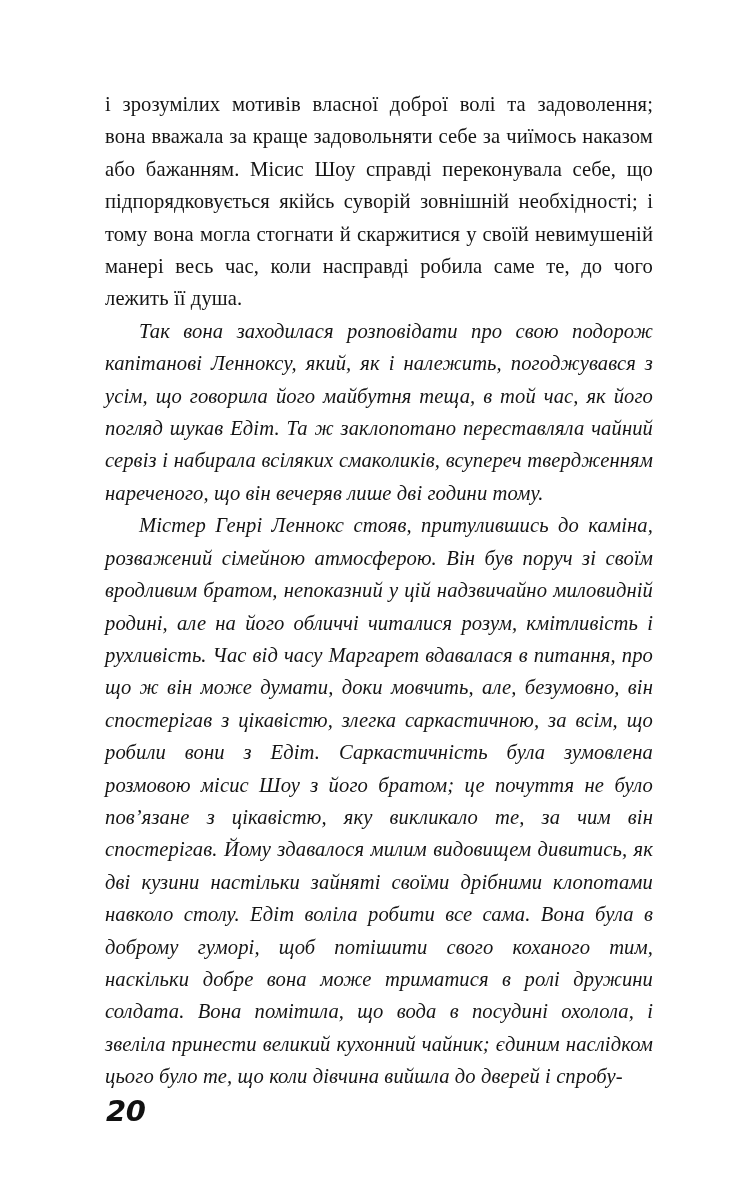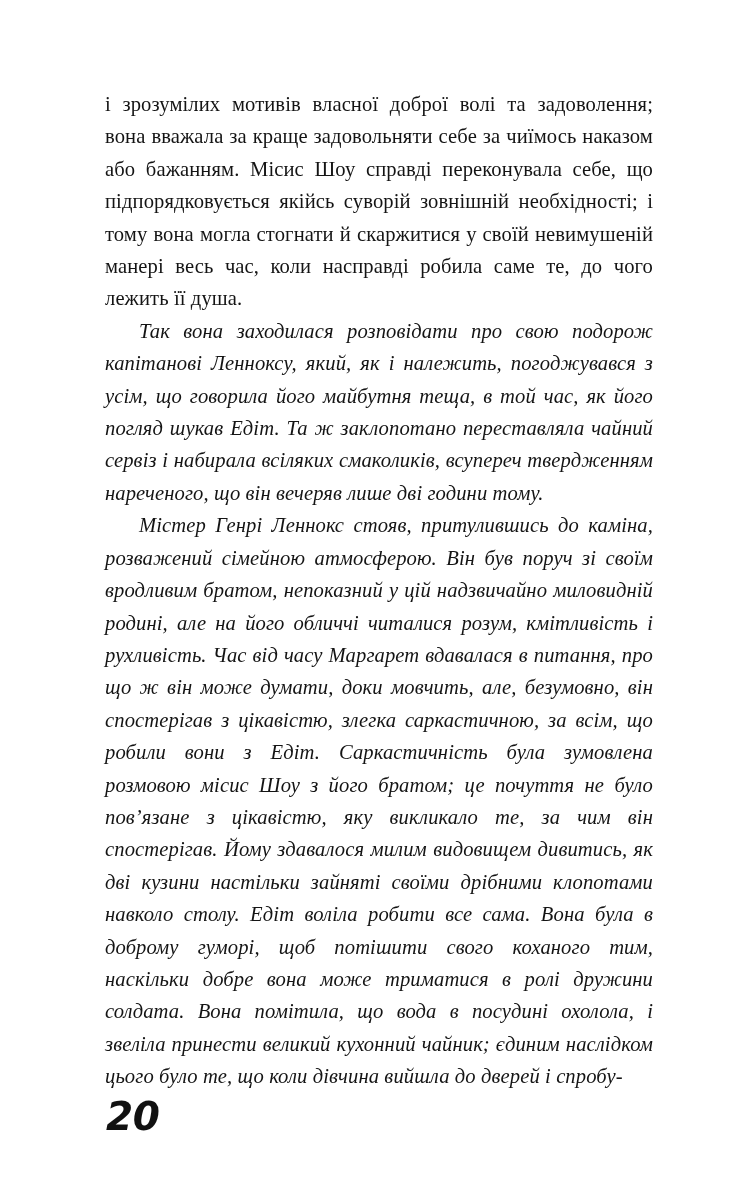--- a/index.html
+++ b/index.html
@@ -43,21 +43,21 @@
     text-indent: 34px;
     font-style: italic;
   }
   .page-number {
     position: absolute;
     left: 106px;
     top: 1094px;
     font-family: "DejaVu Sans", "Liberation Sans", sans-serif;
     font-weight: bold;
     font-style: italic;
-    font-size: 39px;
+    font-size: 29px;
     color: #111111;
     letter-spacing: -0.5px;
   }
 </style>
 </head>
 <body>
 
 <div class="page">
   <div class="text-column">
     <p class="para">і зрозумілих мотивів власної доброї волі та задоволення; вона вважала за краще задовольняти себе за чиїмось наказом або бажанням. Місис Шоу справді переконувала себе, що підпорядковується якійсь суворій зовнішній необхідності; і тому вона могла стогнати й скаржитися у своїй невимушеній манері весь час, коли насправді робила саме те, до чого лежить її душа.</p>

